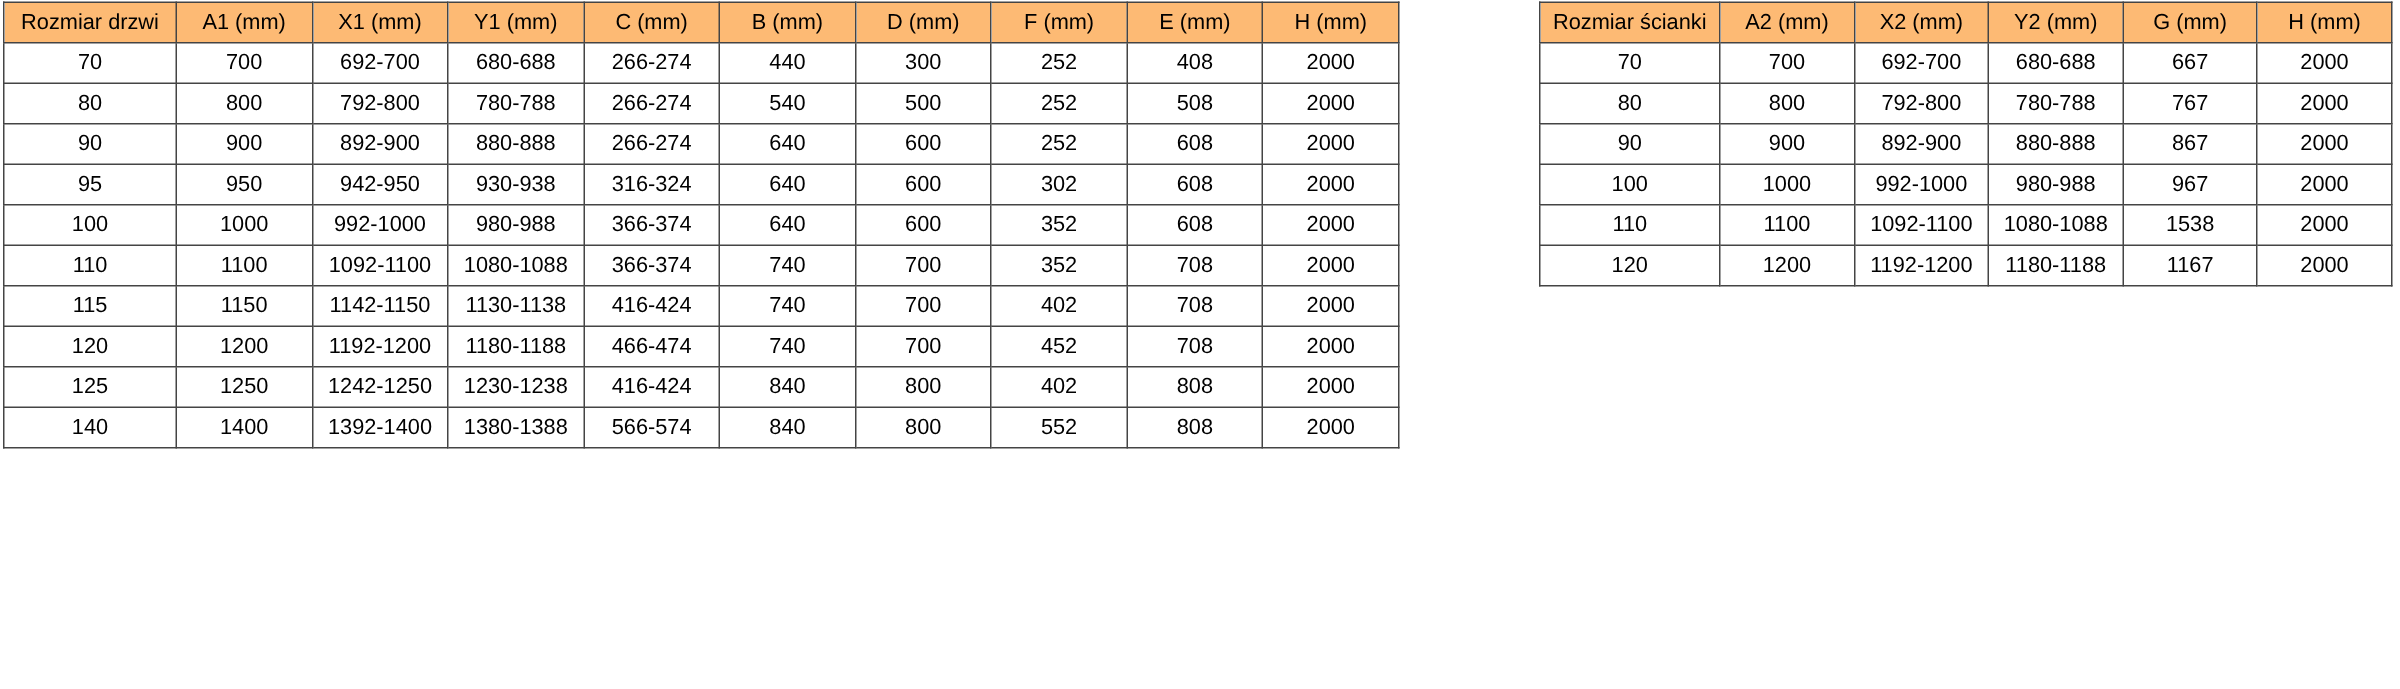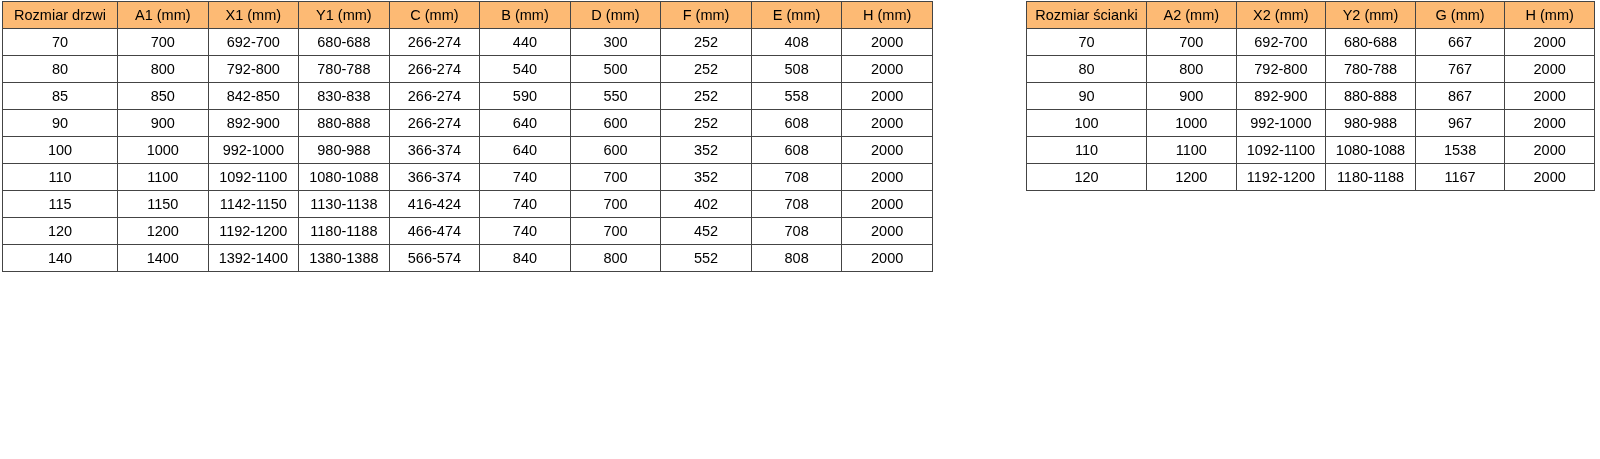--- a/index.html
+++ b/index.html
@@ -97,44 +97,44 @@
           <td>792-800</td>
           <td>780-788</td>
           <td>266-274</td>
           <td>540</td>
           <td>500</td>
           <td>252</td>
           <td>508</td>
           <td>2000</td>
         </tr>
         <tr>
-          <td>85</td>
-          <td>850</td>
-          <td>842-850</td>
-          <td>830-838</td>
-          <td>266-274</td>
-          <td>590</td>
-          <td>550</td>
-          <td>252</td>
-          <td>558</td>
-          <td>2000</td>
-        </tr>
-        <tr>
           <td>90</td>
           <td>900</td>
           <td>892-900</td>
           <td>880-888</td>
           <td>266-274</td>
           <td>640</td>
           <td>600</td>
           <td>252</td>
           <td>608</td>
           <td>2000</td>
         </tr>
         <tr>
+          <td>95</td>
+          <td>950</td>
+          <td>942-950</td>
+          <td>930-938</td>
+          <td>316-324</td>
+          <td>640</td>
+          <td>600</td>
+          <td>302</td>
+          <td>608</td>
+          <td>2000</td>
+        </tr>
+        <tr>
           <td>100</td>
           <td>1000</td>
           <td>992-1000</td>
           <td>980-988</td>
           <td>366-374</td>
           <td>640</td>
           <td>600</td>
           <td>352</td>
           <td>608</td>
           <td>2000</td>
@@ -169,20 +169,32 @@
           <td>1192-1200</td>
           <td>1180-1188</td>
           <td>466-474</td>
           <td>740</td>
           <td>700</td>
           <td>452</td>
           <td>708</td>
           <td>2000</td>
         </tr>
         <tr>
+          <td>125</td>
+          <td>1250</td>
+          <td>1242-1250</td>
+          <td>1230-1238</td>
+          <td>416-424</td>
+          <td>840</td>
+          <td>800</td>
+          <td>402</td>
+          <td>808</td>
+          <td>2000</td>
+        </tr>
+        <tr>
           <td>140</td>
           <td>1400</td>
           <td>1392-1400</td>
           <td>1380-1388</td>
           <td>566-574</td>
           <td>840</td>
           <td>800</td>
           <td>552</td>
           <td>808</td>
           <td>2000</td>

